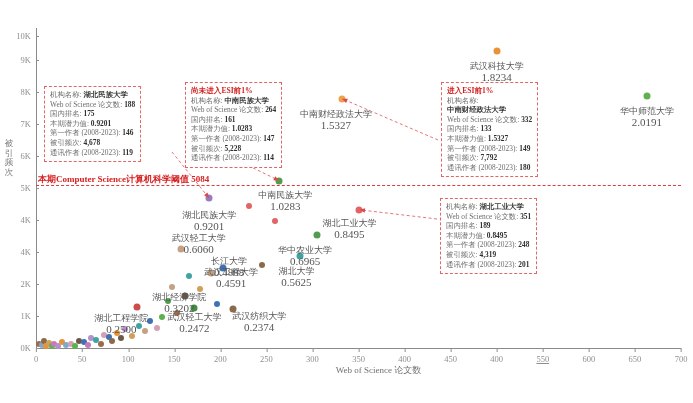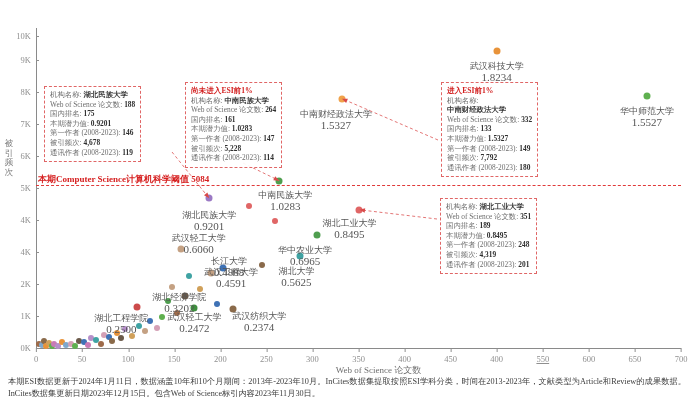--- a/index.html
+++ b/index.html
@@ -278,21 +278,21 @@
         <div class="dot" style="left: 264.45px; top: 228.48px; width: 7px; height: 7px; background: rgb(63, 163, 163);"></div>
         <div class="dot" style="left: 187.05px; top: 240.48px; width: 7px; height: 7px; background: rgb(63, 114, 181);"></div>
         <div class="dot" style="left: 175.071px; top: 245.312px; width: 7px; height: 7px; background: rgb(196, 161, 131);"></div>
         <div class="dot" style="left: 149.271px; top: 267.904px; width: 7px; height: 7px; background: rgb(107, 90, 74);"></div>
         <div class="dot" style="left: 101.357px; top: 279.328px; width: 7px; height: 7px; background: rgb(204, 75, 75);"></div>
         <div class="dot" style="left: 158.486px; top: 279.776px; width: 7px; height: 7px; background: rgb(63, 143, 63);"></div>
         <div class="dot" style="left: 197.186px; top: 281.376px; width: 7px; height: 7px; background: rgb(138, 106, 74);"></div>
       </div>
     <div id="ptlabels">
         <div class="pt-label" style="left: 460.714px; top: 33.36px;"><span>武汉科技大学</span><span class="val">1.8234</span></div>
-        <div class="pt-label" style="left: 610.907px; top: 77.52px;"><span>华中师范大学</span><span class="val">1.5527</span></div>
+        <div class="pt-label" style="left: 610.907px; top: 77.52px;"><span>华中师范大学</span><span class="val">2.0191</span></div>
         <div class="pt-label" style="left: 299.914px; top: 80.656px;"><span>中南财经政法大学</span><span class="val">1.5327</span></div>
         <div class="pt-label" style="left: 249.257px; top: 161.704px;"><span>中南民族大学</span><span class="val">1.0283</span></div>
         <div class="pt-label" style="left: 173.229px; top: 182.304px;"><span>湖北民族大学</span><span class="val">0.9201</span></div>
         <div class="pt-label" style="left: 313.421px; top: 189.792px;"><span>湖北工业大学</span><span class="val">0.8495</span></div>
         <div class="pt-label" style="left: 269.036px; top: 216.72px;"><span>华中农业大学</span><span class="val">0.6965</span></div>
         <div class="pt-label" style="left: 162.664px; top: 205.44px;"><span>武汉轻工大学</span><span class="val">0.6060</span></div>
         <div class="pt-label" style="left: 260.45px; top: 238.48px;"><span>湖北大学</span><span class="val">0.5625</span></div>
         <div class="pt-label" style="left: 193px; top: 228.48px;"><span>长江大学</span><span class="val">0.4888</span></div>
         <div class="pt-label" style="left: 195.071px; top: 239.312px;"><span>武汉工程大学</span><span class="val">0.4591</span></div>
         <div class="pt-label" style="left: 143.271px; top: 263.904px;"><span>湖北经济学院</span><span class="val">0.3202</span></div>
@@ -348,14 +348,13 @@
   <div class="annbox" id="box4" style="left:440px; top:198px;">
       <div><span>机构名称: </span><b class="inst">湖北工业大学</b></div>
       <div><span>Web of Science 论文数: </span><b>351</b></div>
       <div><span>国内排名: </span><b>189</b></div>
       <div><span>本期潜力值: </span><b>0.8495</b></div>
       <div><span>第一作者 (2008-2023): </span><b>248</b></div>
       <div><span>被引频次: </span><b>4,319</b></div>
       <div><span>通讯作者 (2008-2023): </span><b>201</b></div>
     </div>
 
-  <div class="footer">本期ESI数据更新于2024年1月11日，数据涵盖10年和10个月期间：2013年-2023年10月。InCites数据集提取按照ESI学科分类，时间在2013-2023年，文献类型为Article和Review的成果数据。InCites数据集更新日期2023年12月15日。包含Web of Science标引内容2023年11月30日。</div>
 </div>
 
 </body></html>

